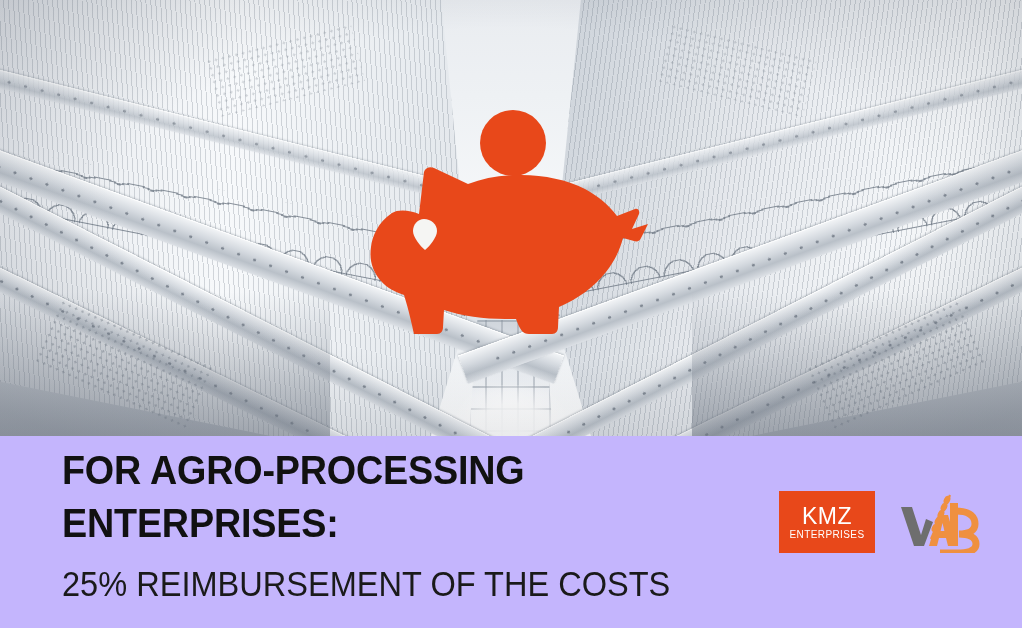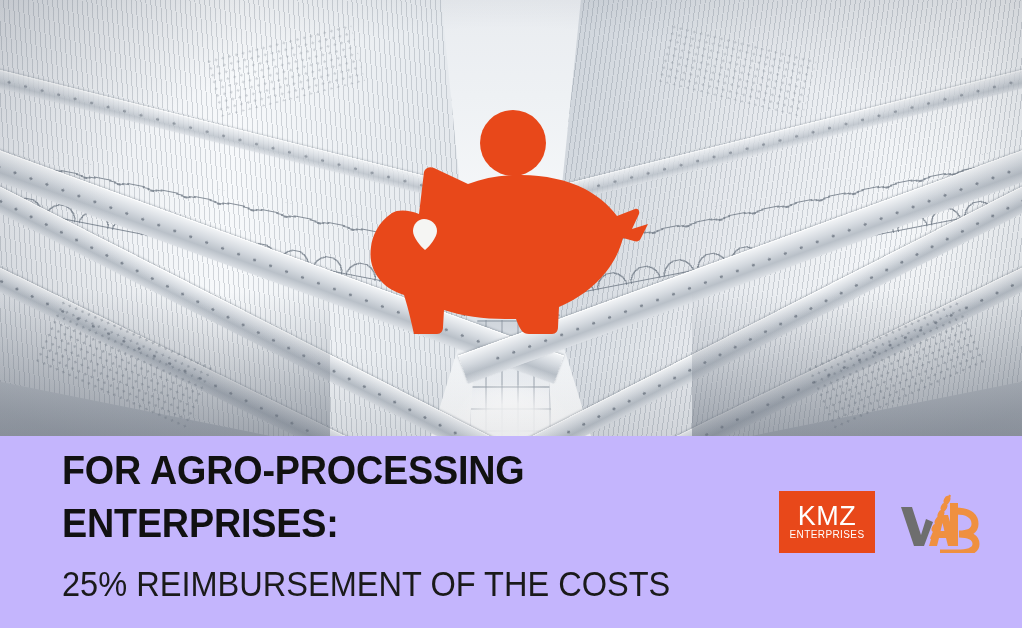--- a/index.html
+++ b/index.html
@@ -240,21 +240,21 @@
     background: #e8481a;
     display: flex;
     flex-direction: column;
     align-items: center;
     justify-content: center;
   }
   .kmz-main {
     color: #ffffff;
     font-family: "Liberation Sans Narrow", "Liberation Sans", sans-serif;
     font-weight: normal;
-    font-size: 27px;
+    font-size: 23px;
     line-height: 26px;
     letter-spacing: 0.5px;
   }
   .kmz-sub {
     color: #ffffff;
     font-family: "Liberation Sans Narrow", "Liberation Sans", sans-serif;
     font-size: 10px;
     line-height: 12px;
     letter-spacing: 0.4px;
   }

